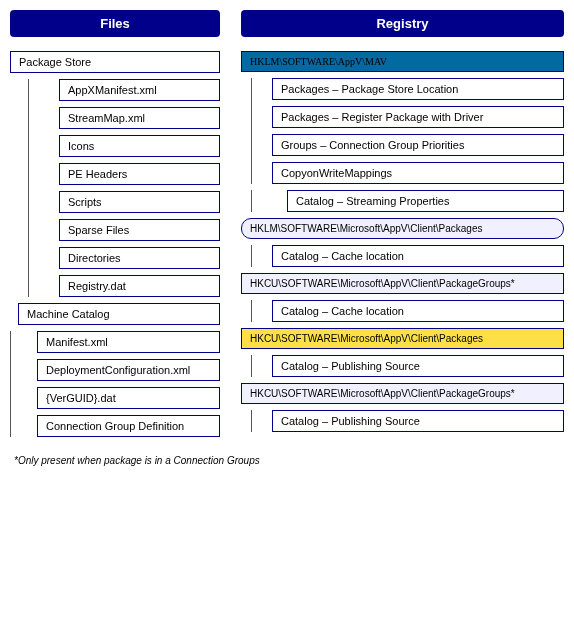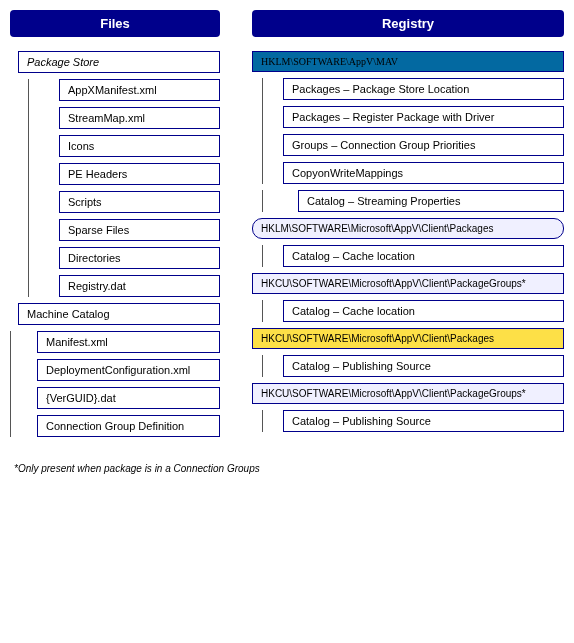--- a/index.html
+++ b/index.html
@@ -7,21 +7,21 @@
       font-family: Arial, sans-serif;
       font-size: 11px;
       background: #fff;
       width: 574px;
       min-height: 643px;
       padding: 10px;
     }
 
     .diagram {
       display: flex;
-      gap: 12px;
+      gap: 1px;
       width: 100%;
     }
 
     .column-header {
       background: #00008B;
       color: #fff;
       font-weight: bold;
       font-size: 13px;
       padding: 6px 20px;
       border-radius: 4px;
@@ -71,21 +71,21 @@
     }
   </style>
 </head>
 <body>
 
 <div class="diagram">
 
   <div class="left-col">
     <div class="column-header">Files</div>
 
-    <div class="box" style="margin-left:8px;font-style:italic;">Package Store</div>
+    <div class="box" style="margin-left:0;">Package Store</div>
 
     <div style="padding-left:30px; border-left:1px solid #555; margin-left:18px;">
       <div class="box">AppXManifest.xml</div>
       <div class="box">StreamMap.xml</div>
       <div class="box">Icons</div>
       <div class="box">PE Headers</div>
       <div class="box">Scripts</div>
       <div class="box">Sparse Files</div>
       <div class="box">Directories</div>
       <div class="box">Registry.dat</div>
@@ -131,13 +131,13 @@
       <div class="box box-reg">Catalog – Publishing Source</div>
     </div>
 
     <div class="box box-reg" style="background:#f0f0ff; font-size:10px;">HKCU\SOFTWARE\Microsoft\AppV\Client\PackageGroups*</div>
     <div style="padding-left:20px; border-left:1px solid #555; margin-left:10px;">
       <div class="box box-reg">Catalog – Publishing Source</div>
     </div>
   </div>
 </div>
 
-<div class="footnote" style="margin-top:20px; padding-left:4px;">*Only present when package is in a Connection Groups</div>
+<div class="footnote" style="margin-top:12px; padding-left:4px;">*Only present when package is in a Connection Groups</div>
 
 </body></html>

